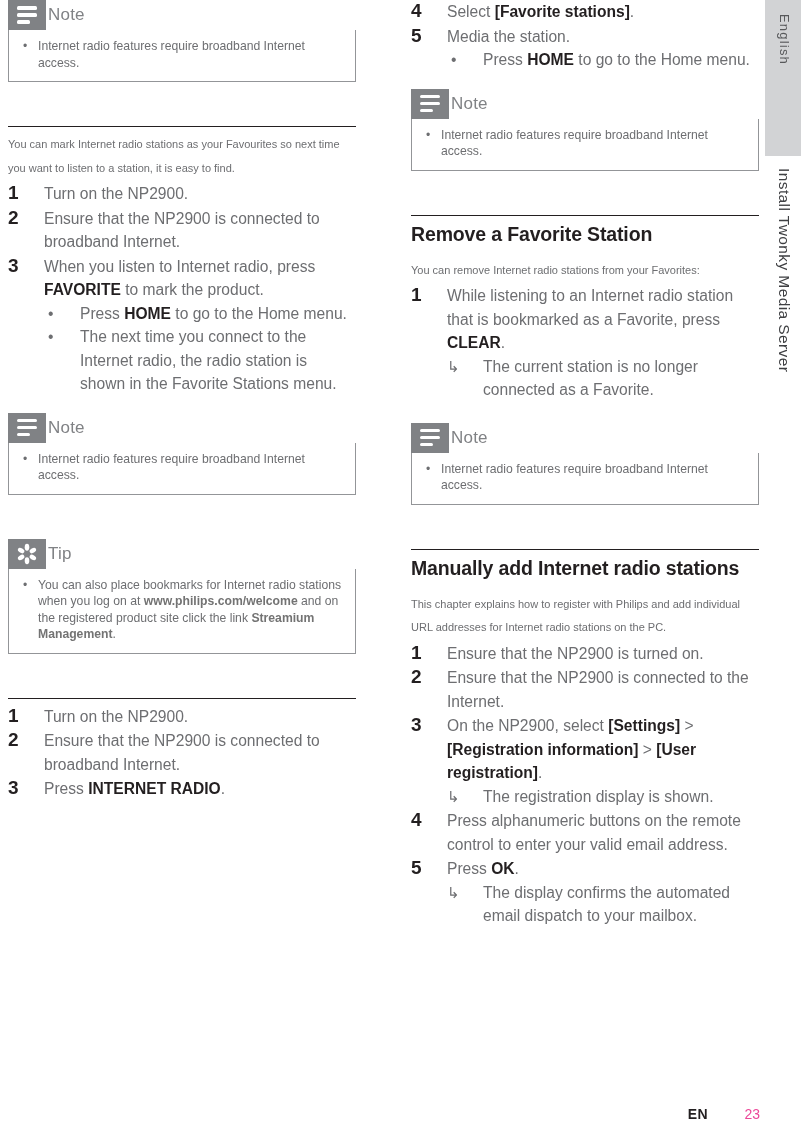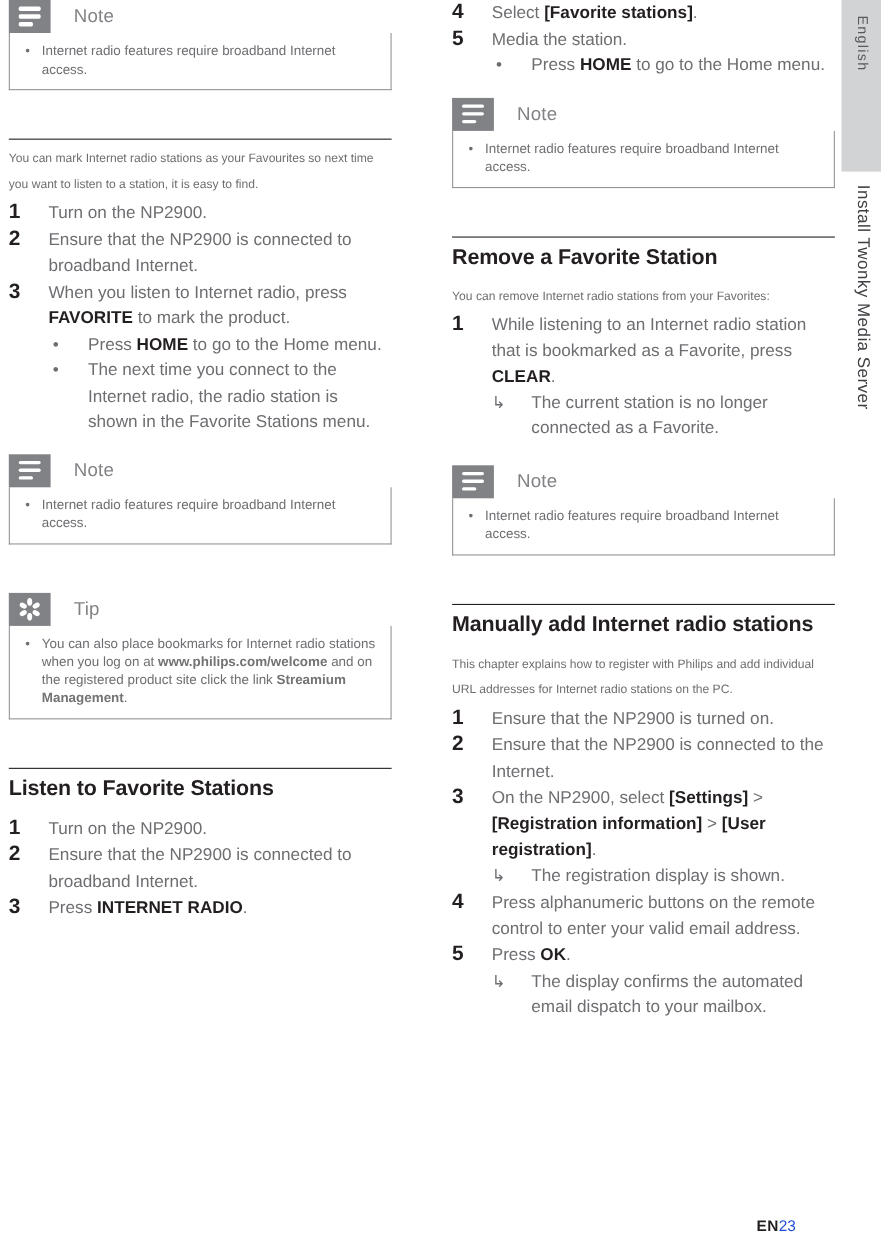--- a/index.html
+++ b/index.html
@@ -147,21 +147,21 @@
     height: 30px;
     background: #808285;
     display: flex;
     align-items: center;
     justify-content: center;
     flex: none;
   }
   .callout-title {
     font-size: 17px;
     color: #808285;
-    padding-left: 21px;
+    padding-left: 2px;
     letter-spacing: 0.2px;
   }
   .callout-body {
     border: 1px solid #939598;
     border-top: none;
     padding: 8px 10px 10px 10px;
     min-height: 38px;
     box-sizing: border-box;
   }
   .callout-body ul {
@@ -204,24 +204,24 @@
     width: 760px;
     text-align: right;
     font-size: 14px;
   }
   .footer .lang {
     color: #231f20;
     font-weight: bold;
     letter-spacing: 0.4px;
   }
   .footer .pageno {
-    color: #1d4ed8;
+    color: #ec4899;
     display: inline-block;
     width: 52px;
-    text-align: left;
+    text-align: right;
   }
   .gap-16 { height: 16px; }
   .gap-20 { height: 20px; }
   .gap-44 { height: 44px; }
 </style>
 </head>
 <body>
 
 <div class="page">
 
@@ -329,21 +329,20 @@
             <span class="dot">•</span>
             <span>You can also place bookmarks for Internet radio stations when you log on at </span><b>www.philips.com/welcome</b><span> and on the registered product site click the link </span><b>Streamium Management</b><span>.</span>
           </li>
         </ul>
       </div>
     </div>
 
     <div class="gap-44"></div>
 
     <div class="h-rule"></div>
-    <h2 class="section-title">Listen to Favorite Stations</h2>
 
     <ol class="steps">
       <li class="step">
         <span class="step-num">1</span>
         <span>Turn on the NP2900.</span>
       </li>
       <li class="step">
         <span class="step-num">2</span>
         <span>Ensure that the NP2900 is connected to broadband Internet.</span>
       </li>

